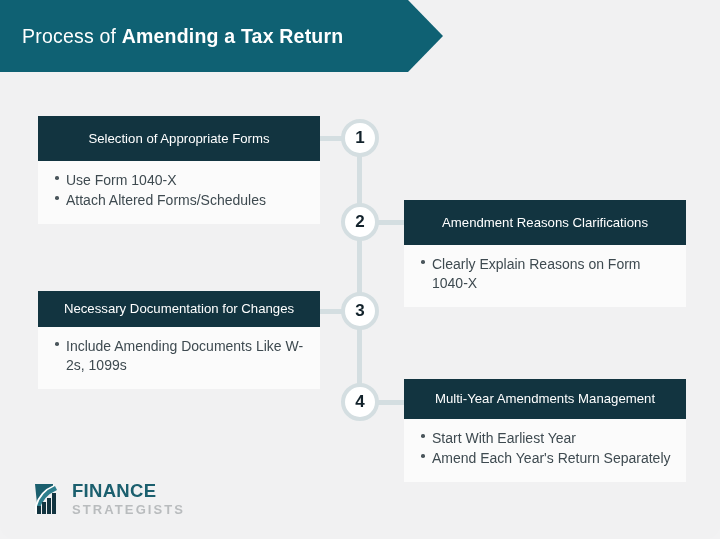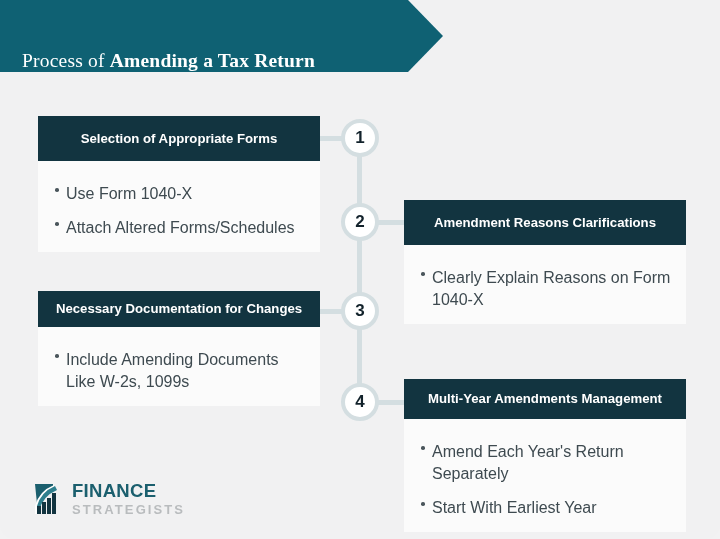--- a/index.html
+++ b/index.html
@@ -16,21 +16,21 @@
     border-radius:0 0 14px 14px;
     overflow:hidden;
   }
 
   
   #banner {
     position:absolute; left:0; top:0; width:443px; height:72px;
     background:#0f6173;
     -webkit-clip-path: polygon(0 0, 408px 0, 443px 36px, 408px 72px, 0 72px);
     clip-path: polygon(0 0, 408px 0, 443px 36px, 408px 72px, 0 72px);
-    display:flex; align-items:flex-end;font-family:Liberation Serif, serif;
+    display:flex; align-items:center;
   }
   #banner-title {
     color:#ffffff;
     font-size:19.5px;
     font-weight:400;
     letter-spacing:.2px;
     padding-left:22px;
     white-space:nowrap;
   }
   #banner-title b { font-weight:700; }
@@ -55,39 +55,38 @@
     font-size:17px; font-weight:700; color:#12222b;
     z-index:4;
   }
 
   
   .card { position:absolute; }
   .card-head {
     background:#123440;
     color:#ffffff;
     font-size:13.2px;
-    font-weight:700;
+    font-weight:400;
     text-align:center;
     display:flex; align-items:center; justify-content:center;
     padding:6px 14px;
     line-height:1.32;
   }
   .card-body {
     background:#fbfbfb;
     padding:10px 14px 12px 14px;
   }
   .card-body ul { list-style:none; }
   .card-body li {
     position:relative;
     color:#3e4a50;
-    font-size:16px;
+    font-size:14px;
     line-height:1.38;
     padding-left:14px;
     margin-bottom:1px;
-    margin-top:12px;
   }
   .card-body li:before {
     content:"";
     position:absolute; left:3px; top:5px;
     width:3.5px; height:3.5px; border-radius:50%;
     background:#4a565c;
   }
 
   
   #card1 { left:38px;  top:116px; width:282px; }
@@ -165,22 +164,22 @@
       <ul>
         <li>Include Amending Documents Like W-2s, 1099s</li>
       </ul>
     </div>
   </div>
 
   <div class="card" id="card4">
     <div class="card-head">Multi-Year Amendments Management</div>
     <div class="card-body">
       <ul>
+        <li>Start With Earliest Year</li>
         <li>Amend Each Year's Return Separately</li>
-        <li>Start With Earliest Year</li>
       </ul>
     </div>
   </div>
 
   <div id="logo">
     <svg id="logo-mark" viewBox="0 0 34 34">
       <path d="M2 2 H20 V9 Q9 12 4 22 Z" fill="#1b5f6e"></path>
       <path d="M21 3 Q6 9 2 24 L2 32 H5 Q7 14 23 7 Z" fill="#ffffff"></path>
       <path d="M22 4 Q8 10 4 24 L4 31 H6 Q8 15 24 8 Z" fill="#2e7f8e"></path>
       <rect x="4" y="24" width="4" height="8" fill="#123440"></rect>

